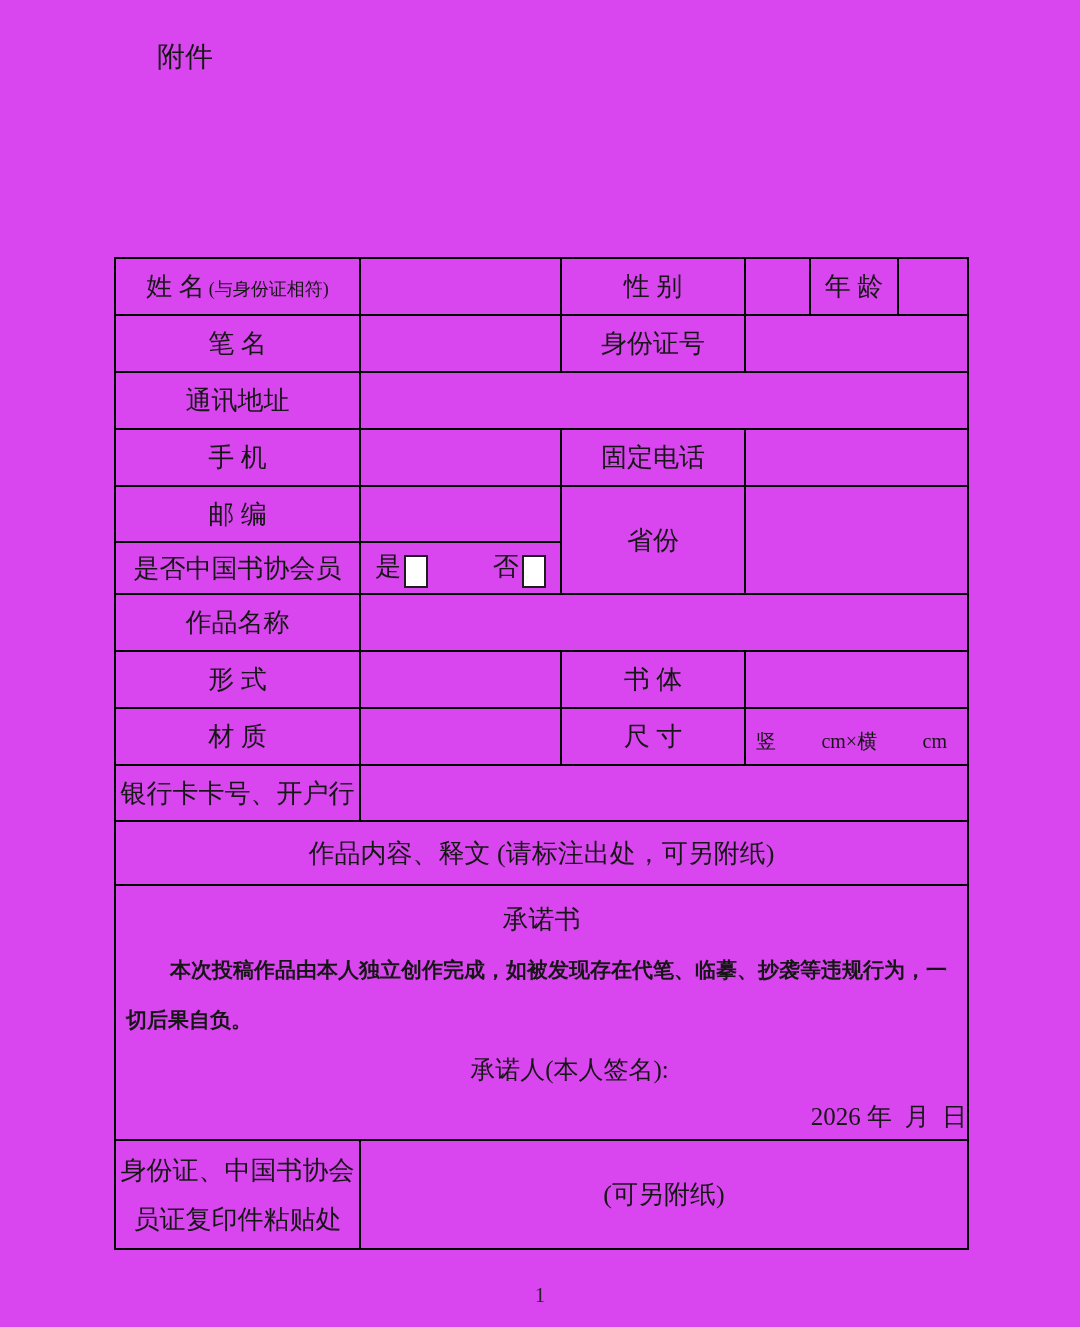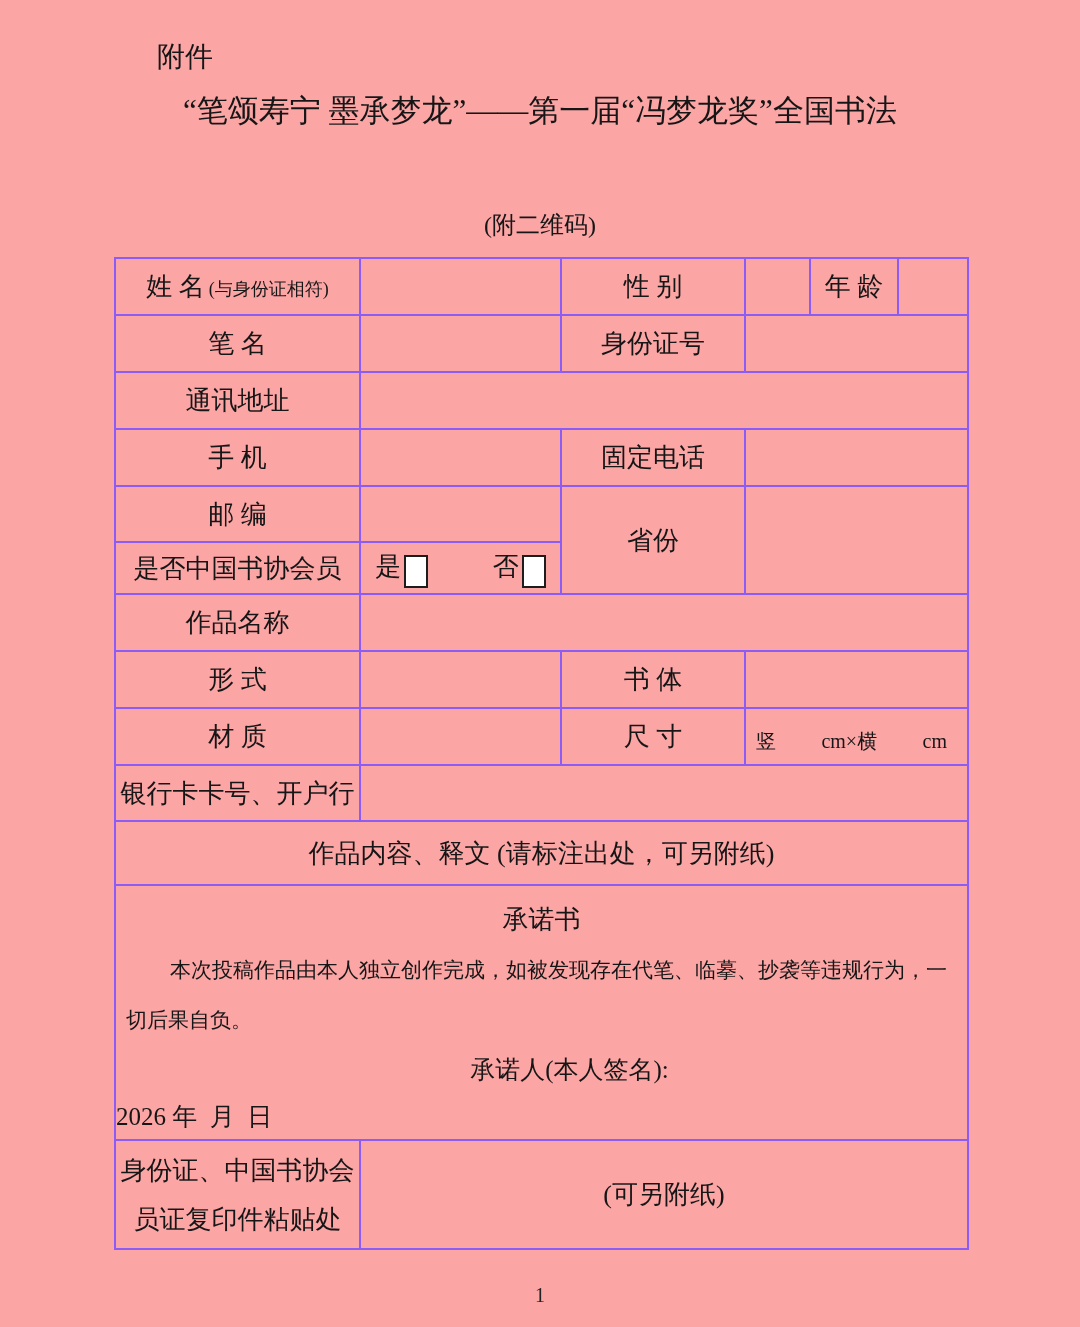--- a/index.html
+++ b/index.html
@@ -1,35 +1,35 @@
 <!DOCTYPE html>
 <html><head>
 <meta charset="utf-8">
 <style>
   html,body{margin:0;padding:0;background:#ffffff;}
   .page{
     position:relative;
     width:1080px;height:1327px;
-    background:#fca5a5;
+    background:#d946ef;
     overflow:hidden;
     font-family:"Liberation Serif","DejaVu Serif",serif;
     color:#161616;
   }
   .attachment{position:absolute;left:157px;top:38px;font-size:28px;}
   .title-line1{position:absolute;left:0;top:90px;width:100%;text-align:center;font-size:31px;}
   .title-line2{position:absolute;left:0;top:149px;width:100%;text-align:center;font-size:30px;letter-spacing:0.5px;}
   .qr-note{position:absolute;left:0;top:209px;width:100%;text-align:center;font-size:24px;}
   .page-number{position:absolute;left:0;top:1284px;width:100%;text-align:center;font-size:20px;color:#222;}
 
   table.reg{
     position:absolute;left:114px;top:257px;width:853px;
     border-collapse:collapse;table-layout:fixed;
   }
   table.reg td{
-    border:2px solid #8b5cf6;
+    border:2px solid #000000;
     padding:0;
     text-align:center;
     vertical-align:middle;
     font-size:26px;
     overflow:hidden;
   }
   tr.rh57{height:57px;} tr.rh56{height:56px;} tr.rh52{height:52px;}
   tr.rh73{height:64px;} tr.rh253{height:253px;} tr.rh112{height:109px;}
 
   .small-note{font-size:18px;margin-left:4px;}
@@ -37,37 +37,35 @@
   td.member-choice{vertical-align:top;text-align:left;padding-left:30px;padding-top:1px;font-size:26px;border-radius:7px;}
   .cbox{display:inline-block;width:20px;height:29px;border:2.5px solid #1d1d1d;vertical-align:-13px;margin-left:3px;background:#fff;}
   .choice-no{margin-left:58px;}
 
   .size-inner{display:flex;justify-content:space-between;align-items:center;padding:10px 20px 0 10px;font-size:20px;}
   td.bank-label{font-size:25px;}
   td.content-cell{text-align:left;padding-left:8px;font-size:25px;}
 
   td.commit-cell{vertical-align:top;}
   .commit-title{font-size:26px;margin-top:16px;text-align:center;}
-  .commit-line{font-size:21px;line-height:50px;text-align:left;padding:0 10px;white-space:nowrap;}
+  .commit-line{font-size:21px;line-height:50px;text-align:left;padding:0 10px;white-space:nowrap;font-weight:bold;}
   .commit-line1{text-indent:44px;margin-top:8px;}
   .commit-signer{font-size:25px;line-height:50px;text-align:center;padding-left:56px;}
-  .commit-date{font-size:25px;line-height:44px;text-align:left;white-space:pre;}
+  .commit-date{font-size:25px;line-height:44px;text-align:right;white-space:pre;}
 
   td.paste-label{text-align:left;padding-left:8px;font-size:26px;}
   .paste-line{line-height:49px;}
   td.paste-note{font-size:25px;}
 </style>
 </head>
 <body>
 
 <div class="page">
 
   <div class="attachment">附件</div>
-  <div class="title-line1">“笔颂寿宁 墨承梦龙”——第一届“冯梦龙奖”全国书法</div>
-  <div class="qr-note">(附二维码)</div>
 
   <table class="reg">
     <colgroup>
       <col style="width:245px">
         <col style="width:201px">
         <col style="width:184px">
       <col style="width:65px">
         <col style="width:88px">
         <col style="width:70px">
     </colgroup>

